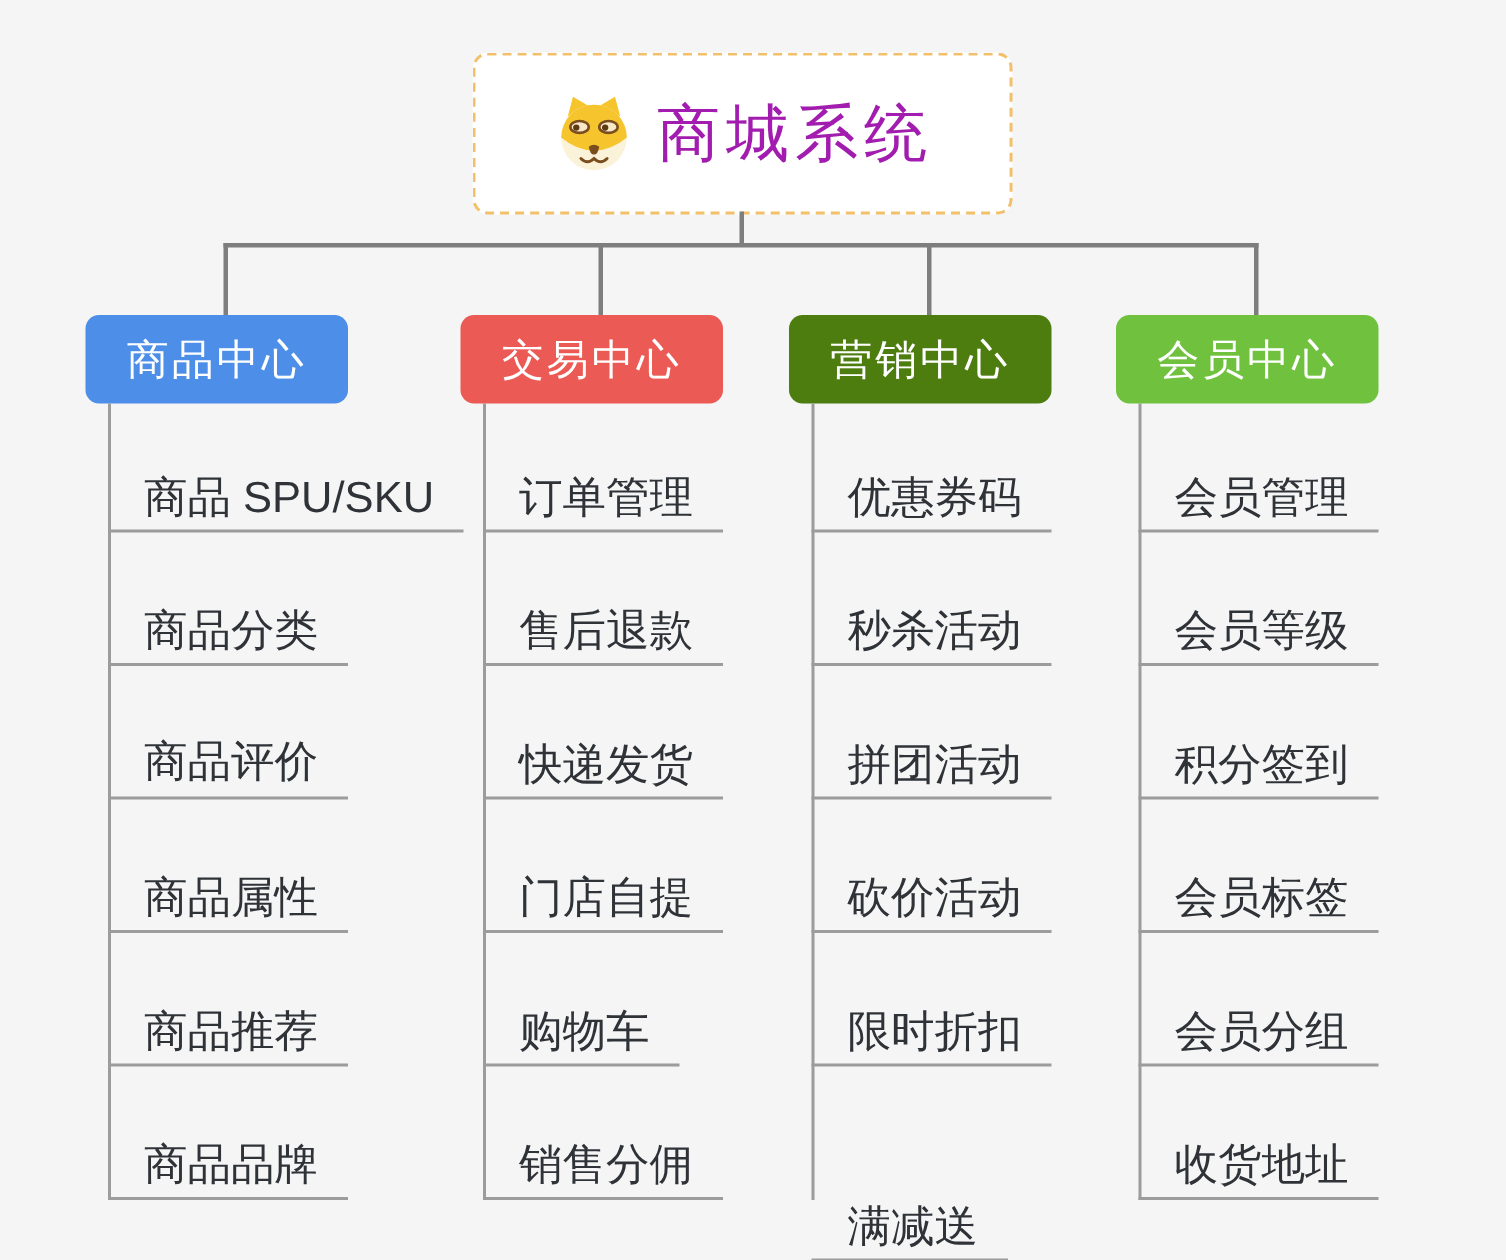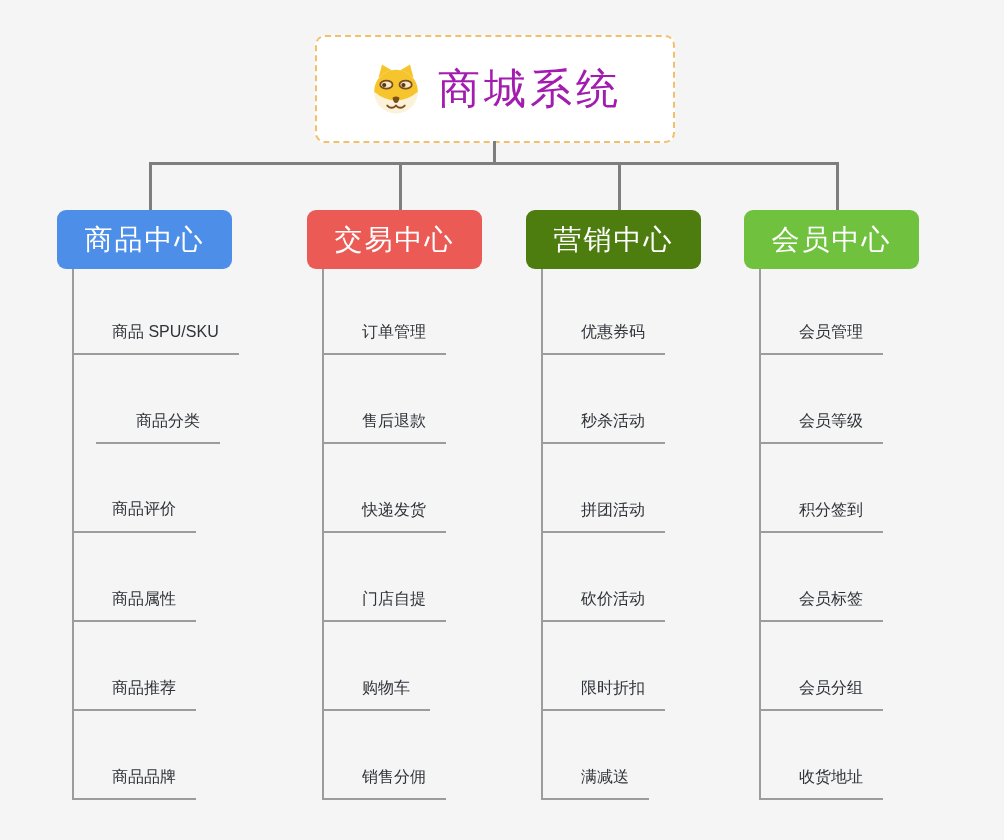--- a/index.html
+++ b/index.html
@@ -23,22 +23,22 @@
   .branch-header{position:absolute;top:210px;width:175px;height:59px;border-radius:9px;
     color:#ffffff;font-size:28px;letter-spacing:2px;display:flex;align-items:center;
     justify-content:center;cursor:default;}
   .h0{left:57px}.h1{left:307px}.h2{left:526px}.h3{left:744px}
 
   
   .trunk{position:absolute;top:269px;height:531px;width:2px;}
   .t0{left:72px}.t1{left:322px}.t2{left:541px}.t3{left:759px}
 
   
-  .child{position:absolute;font-size:16px;color:#2f3338;line-height:30px;
-    padding:0 20px 6px 40px;border-bottom:2px solid #9c9c9c;white-space:nowrap;}
+  .child{position:absolute;font-size:29px;color:#2f3338;line-height:30px;
+    padding:0 20px 6px 24px;border-bottom:2px solid #9c9c9c;white-space:nowrap;}
   .c0{left:72px}.c1{left:322px}.c2{left:541px}.c3{left:759px}
   .r0{top:317px}.r1{top:406px}.r2{top:495px}.r3{top:584px}.r4{top:673px}.r5{top:762px}
 </style>
 </head>
 <body>
 
 <div class="canvas" style="background: rgb(245, 245, 245);">
 
   <div class="root-node" style="border-color: rgb(242, 192, 107);">
     <svg width="56" height="56" viewBox="0 0 64 64">
@@ -67,39 +67,39 @@
   <div class="branch-header h1" style="background: rgb(235, 90, 85);">交易中心</div>
   <div class="branch-header h2" style="background: #4d7c0f;">营销中心</div>
   <div class="branch-header h3" style="background: rgb(111, 193, 62);">会员中心</div>
 
   <div class="trunk t0" style="background: rgb(156, 156, 156);"></div>
   <div class="trunk t1" style="background: rgb(156, 156, 156);"></div>
   <div class="trunk t2" style="background: rgb(156, 156, 156);"></div>
   <div class="trunk t3" style="background: rgb(156, 156, 156);"></div>
 
   <div class="child c0 r0" style="border-color: rgb(156, 156, 156);">商品 SPU/SKU</div>
-  <div class="child c0 r1" style="border-color: rgb(156, 156, 156); margin-left: 24px;">商品分类</div>
+  <div class="child c0 r1" style="border-color: rgb(156, 156, 156);">商品分类</div>
   <div class="child c0 r2" style="border-color: rgb(156, 156, 156); font-family: Liberation Mono, monospace;">商品评价</div>
   <div class="child c0 r3" style="border-color: rgb(156, 156, 156);">商品属性</div>
   <div class="child c0 r4" style="border-color: rgb(156, 156, 156);">商品推荐</div>
   <div class="child c0 r5" style="border-color: rgb(156, 156, 156);">商品品牌</div>
 
   <div class="child c1 r0" style="border-color: rgb(156, 156, 156);">订单管理</div>
   <div class="child c1 r1" style="border-color: rgb(156, 156, 156);">售后退款</div>
   <div class="child c1 r2" style="border-color: rgb(156, 156, 156);">快递发货</div>
   <div class="child c1 r3" style="border-color: rgb(156, 156, 156);">门店自提</div>
   <div class="child c1 r4" style="border-color: rgb(156, 156, 156);">购物车</div>
   <div class="child c1 r5" style="border-color: rgb(156, 156, 156);">销售分佣</div>
 
   <div class="child c2 r0" style="border-color: rgb(156, 156, 156);">优惠券码</div>
   <div class="child c2 r1" style="border-color: rgb(156, 156, 156);">秒杀活动</div>
   <div class="child c2 r2" style="border-color: rgb(156, 156, 156);">拼团活动</div>
   <div class="child c2 r3" style="border-color: rgb(156, 156, 156);">砍价活动</div>
   <div class="child c2 r4" style="border-color: rgb(156, 156, 156);">限时折扣</div>
-  <div class="child c2 r5" style="border-color: rgb(156, 156, 156);">满减送</div>
+  <div class="child c2 r5" style="border-color: rgb(156, 156, 156); margin-top: 41px;">满减送</div>
 
   <div class="child c3 r0" style="border-color: rgb(156, 156, 156);">会员管理</div>
   <div class="child c3 r1" style="border-color: rgb(156, 156, 156);">会员等级</div>
   <div class="child c3 r2" style="border-color: rgb(156, 156, 156);">积分签到</div>
   <div class="child c3 r3" style="border-color: rgb(156, 156, 156);">会员标签</div>
   <div class="child c3 r4" style="border-color: rgb(156, 156, 156);">会员分组</div>
   <div class="child c3 r5" style="border-color: rgb(156, 156, 156);">收货地址</div>
 
 </div>
 

